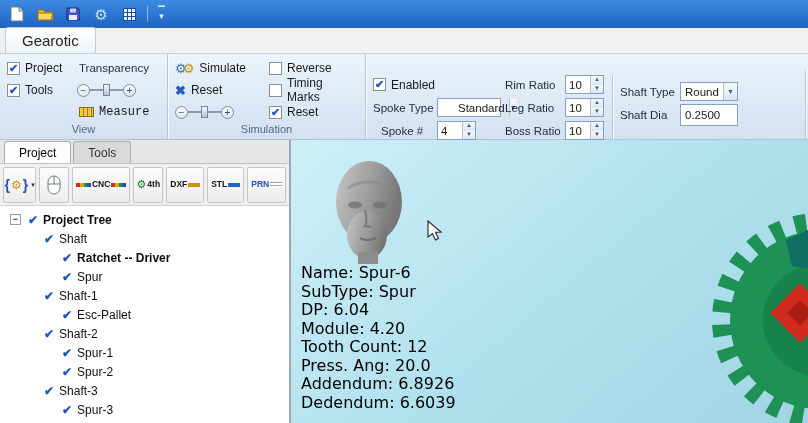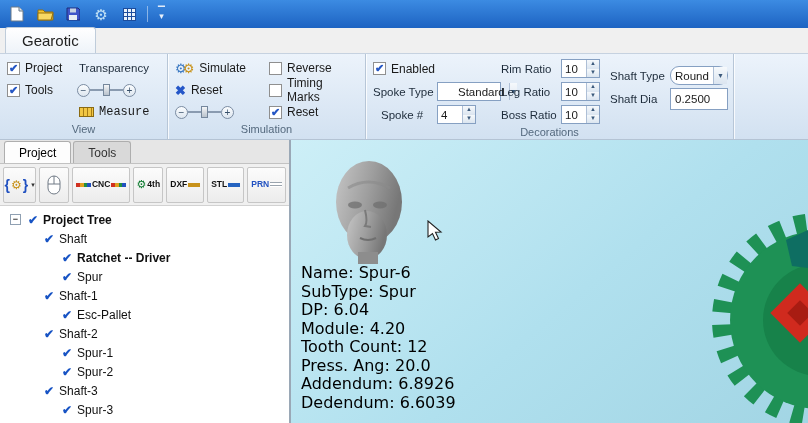--- a/index.html
+++ b/index.html
@@ -203,21 +203,21 @@
           <span class="scirc plus"></span>
         </div>
         <label class="cbrow">
           <span class="cbx checked"></span>
           <span>Reset</span>
         </label>
       </div>
       <div class="rgroup-label">Simulation</div>
     </div>
 
-    <div class="rgroup" style="width:368px;">
+    <div class="rgroup" style="width:440px;margin-top:16px;">
       <div class="rgroup-content grid-dec">
         <div class="dec-col dec-colA">
           <div class="dec-row">
             <label class="cbrow">
               <span class="cbx checked"></span>
               <span>Enabled</span>
             </label>
           </div>
           <div class="dec-row">
             <span class="dlabel" style="width:60px;">Spoke Type</span>
@@ -266,21 +266,21 @@
                   <span class="spin-up"></span>
                   <span class="spin-down"></span>
                 </span>
             </div>
           </div>
         </div>
         <div class="dec-sep"></div>
         <div class="dec-col dec-colC">
           <div class="dec-row">
             <span class="dlabel" style="width:56px;">Shaft Type</span>
-            <div class="dd" style="width:58px;border-radius:9px;">
+            <div class="dd" style="width:58px;">
               <span class="dd-val">Round</span>
               <span class="dd-btn"></span>
             </div>
           </div>
           <div class="dec-row">
             <span class="dlabel" style="width:56px;">Shaft Dia</span>
             <div class="txtbox" style="width:58px;">
               <span>0.2500</span>
             </div>
           </div>

